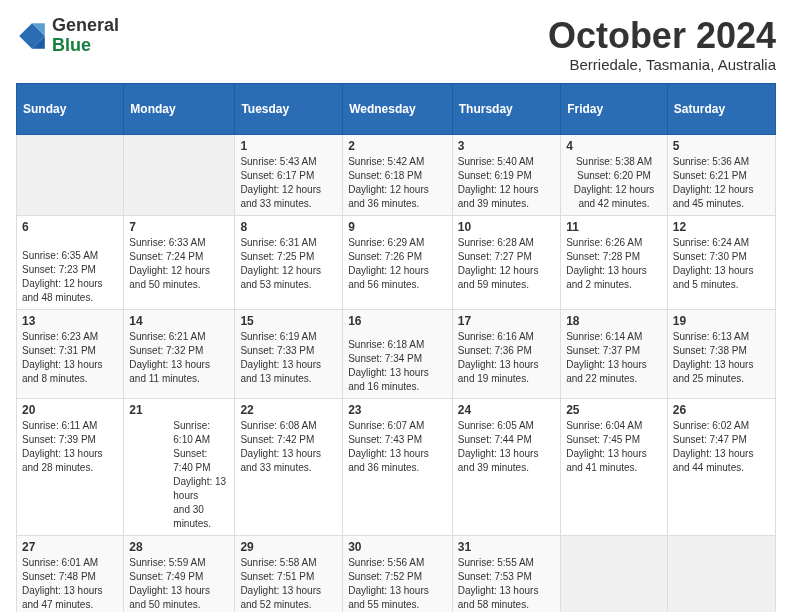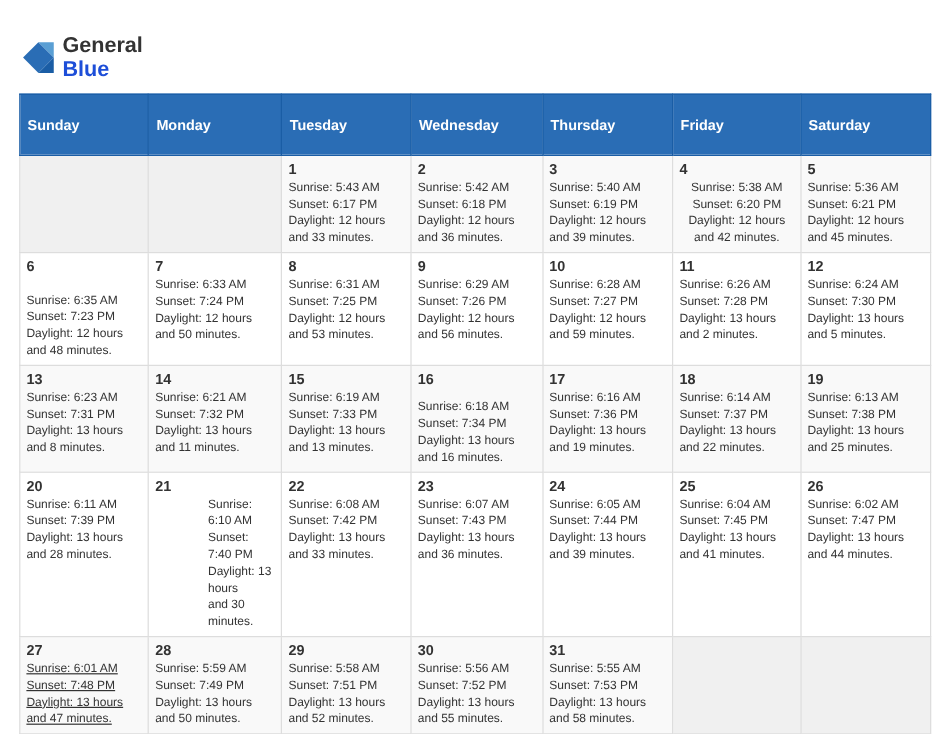--- a/index.html
+++ b/index.html
@@ -18,29 +18,28 @@
     }
     .header {
       display: flex;
       justify-content: space-between;
       align-items: flex-start;
       margin-bottom: 10px;
     }
     .logo {
       display: flex;
       align-items: center;
-      margin-top: 12px;
     }
     .logo-text {
       font-size: 18px;
       font-weight: bold;
       line-height: 1.1;
     }
     .logo-general { color: #333; }
-    .logo-blue { color: #1d4ed8; }
+    .logo-blue { color: #15803d; }
     .logo-icon {
       width: 32px;
       height: 32px;
       margin-right: 4px;
     }
     .title-block {
       text-align: right;
     }
     .month-title {
       font-size: 36px;
@@ -105,20 +104,24 @@
     <div class="logo">
       <svg class="logo-icon" viewBox="0 0 40 40">
         <polygon points="20,4 36,20 20,36 4,20" fill="#2a6db5"></polygon>
         <polygon points="20,4 36,20 36,4" fill="#5a9fd4"></polygon>
         <polygon points="20,36 36,20 36,36" fill="#1a5da5"></polygon>
       </svg>
       <div class="logo-text">
         <span class="logo-general">General</span><br>
         <span class="logo-blue">Blue</span>
       </div>
+    </div>
+    <div class="title-block">
+      <div class="month-title">October 2024</div>
+      <div class="location">Berriedale, Tasmania, Australia</div>
     </div>
   </div>
 
   <table class="calendar">
     <thead>
       <tr>
         <th>Sunday</th>
         <th>Monday</th>
         <th>Tuesday</th>
         <th>Wednesday</th>
@@ -316,21 +319,21 @@
             <span class="day-number">26</span>
             <div class="day-info" style="white-space: pre-line;">Sunrise: 6:02 AM
 Sunset: 7:47 PM
 Daylight: 13 hours
 and 44 minutes.</div>
           </td>
         </tr>
         <tr>
           <td>
             <span class="day-number">27</span>
-            <div class="day-info" style="white-space: pre-line; text-decoration: underline;">Sunrise: 6:01 AM
+            <div class="day-info" style="white-space: pre-line;">Sunrise: 6:01 AM
 Sunset: 7:48 PM
 Daylight: 13 hours
 and 47 minutes.</div>
           </td>
           <td>
             <span class="day-number">28</span>
             <div class="day-info" style="white-space: pre-line;">Sunrise: 5:59 AM
 Sunset: 7:49 PM
 Daylight: 13 hours
 and 50 minutes.</div>

